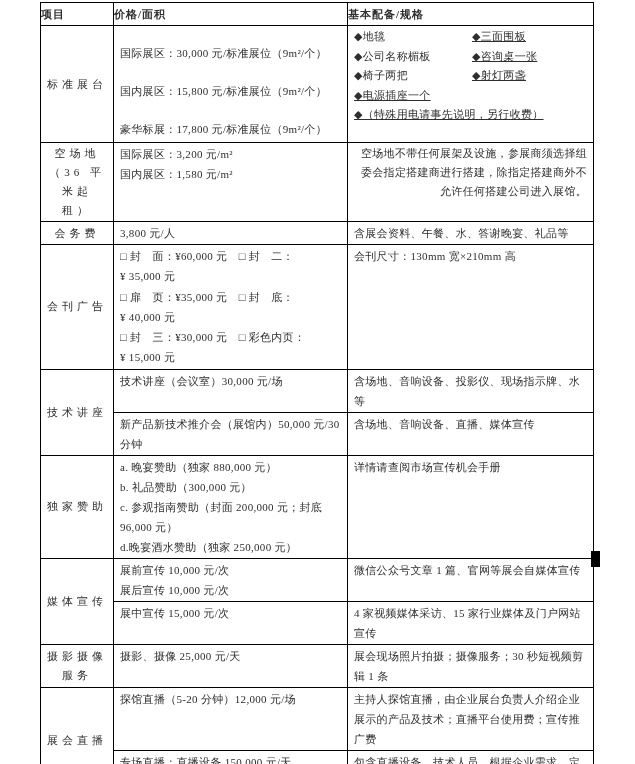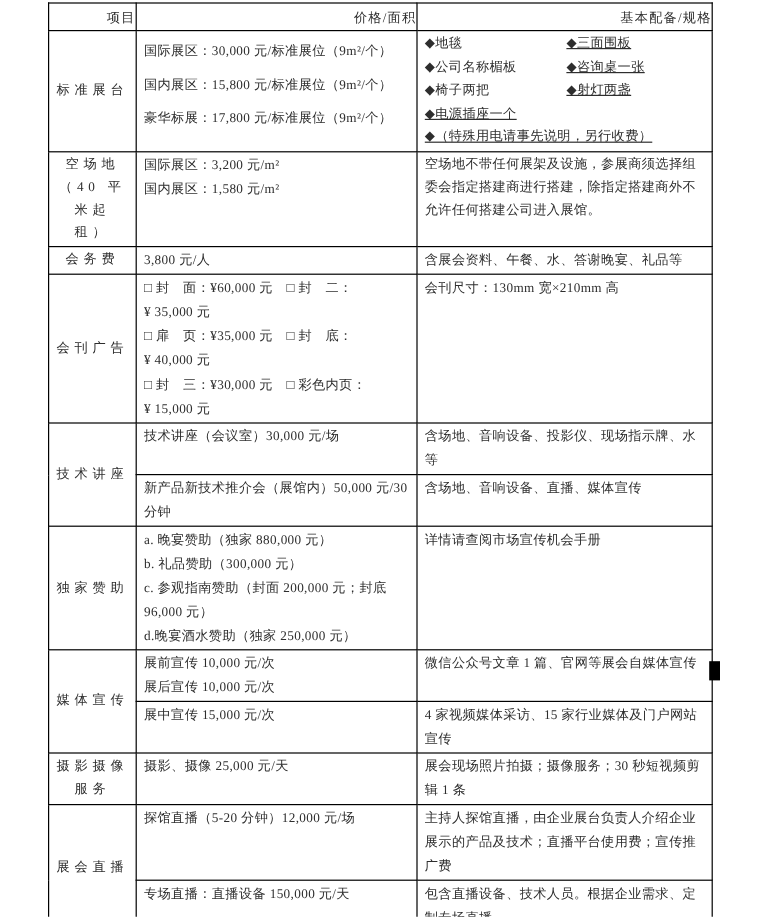--- a/index.html
+++ b/index.html
@@ -28,22 +28,22 @@
     border: 1px solid #000;
     font-size: 11px;
     overflow: hidden;
     vertical-align: middle;
   }
   col.c1 { width: 73px; }
   col.c2 { width: 234px; }
   col.c3 { width: 246px; }
 
   td.hd {
-    font-weight: normal;
-    text-align: right;
+    font-weight: bold;
+    text-align: left;
     letter-spacing: 1px;
     margin-left: 11px;
   }
   tr.h23 { height: 23px; }
   tr.h20 { height: 20px; }
   tr.h40 { height: 40px; }
   tr.h41 { height: 41px; }
   tr.h43 { height: 43px; }
   tr.h58 { height: 58px; }
   tr.h98 { height: 98px; }
@@ -58,21 +58,21 @@
     margin-top: 24px;
   }
   td.cell {
     vertical-align: top;
     padding: 1px 6px;
     line-height: 20px;
     letter-spacing: 0.3px;
   }
   td.cell.mid { vertical-align: middle; }
 
-  .booth-prices div { line-height: 23px; padding-top: 5px; }
+  .booth-prices div { line-height: 23px; padding-top: 15px; }
   .equip div { line-height: 19.5px; text-decoration: underline; }
   .pair .pl { display: inline-block; min-width: 118px; }
   .jlines div { line-height: 20.3px; }
   .slines div { line-height: 20px; }
   .artifact {
     position: absolute;
     left: 591px;
     top: 551px;
     width: 9px;
     height: 16px;
@@ -117,28 +117,28 @@
           <span class="pl">◆椅子两把</span><span>◆射灯两盏</span>
         </div>
         <div>◆电源插座一个</div>
         <div>◆（特殊用电请事先说明，另行收费）</div>
       </td>
     </tr>
 
     <tr class="h58">
       <td class="item">
         <div>空场地</div>
-        <div>（40 平米起</div>
+        <div>（36 平米起</div>
         <div>租）</div>
       </td>
       <td class="cell">
         <div>国际展区：3,200 元/m²</div>
         <div>国内展区：1,580 元/m²</div>
       </td>
-      <td class="cell" style="line-height:19px;">空场地不带任何展架及设施，参展商须选择组委会指定搭建商进行搭建，除指定搭建商外不允许任何搭建公司进入展馆。</td>
+      <td class="cell" style="line-height:19px;text-align:right;">空场地不带任何展架及设施，参展商须选择组委会指定搭建商进行搭建，除指定搭建商外不允许任何搭建公司进入展馆。</td>
     </tr>
 
     <tr class="h23">
       <td class="item">会务费</td>
       <td class="cell mid">3,800 元/人</td>
       <td class="cell mid">含展会资料、午餐、水、答谢晚宴、礼品等</td>
     </tr>
 
     <tr class="h123">
       <td class="item">会刊广告</td>

